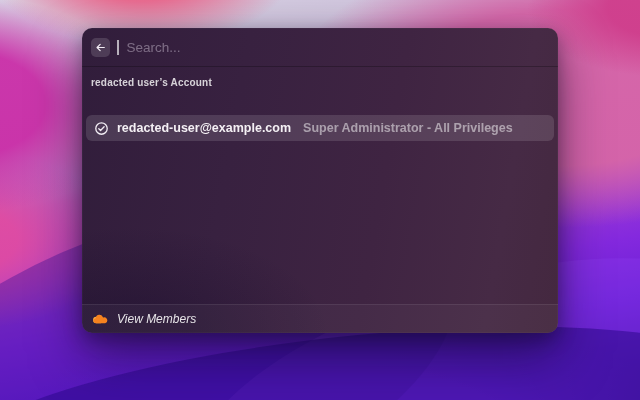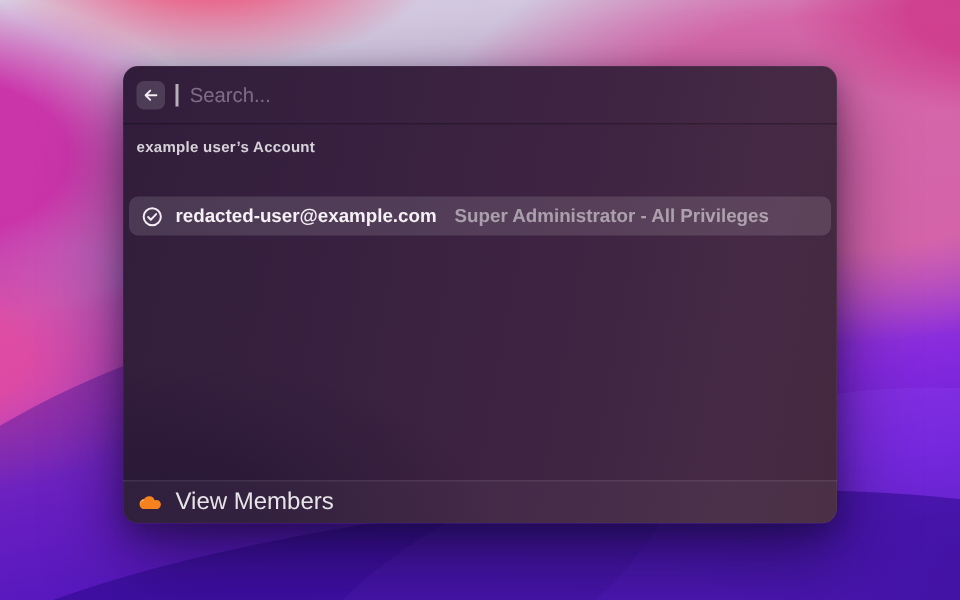--- a/index.html
+++ b/index.html
@@ -20,21 +20,21 @@
       radial-gradient(72% 46% at 55% 112%, rgba(106,32,226,0.92) 40%, rgba(106,32,226,0) 76%),
       linear-gradient(170deg, #d9d6e6 0%, #cfc3dc 15%, #c28cc6 30%, #b55cc2 42%, #a23ed2 55%, #8429de 68%, #6a1fd6 80%, #4f15b8 92%, #3c0f9c 100%);
   }
   .wave{position:absolute;border-radius:50%;}
   #wave-dark{top:56%;left:-22%;width:95%;height:72%;background:rgba(56,13,148,0.38);transform:rotate(-18deg);}
   #wave-bright{top:70%;left:28%;width:95%;height:62%;background:rgba(142,62,240,0.30);transform:rotate(-16deg);}
   #wave-deep{bottom:-30%;left:-10%;width:130%;height:46%;background:rgba(45,10,140,0.55);transform:rotate(-6deg);}
 
   
   #window{
-    position:absolute;left:82px;top:44px;width:476px;height:305px;
+    position:absolute;left:82px;top:28px;width:476px;height:305px;
     border-radius:10px;overflow:hidden;display:flex;flex-direction:column;
     background:
       radial-gradient(60% 50% at 10% 100%, rgba(18,8,40,0.30) 20%, rgba(18,8,40,0) 70%),
       linear-gradient(100deg, #311d3b 0%, #382140 32%, #3f2442 62%, #462a45 86%, #44283f 100%);
     box-shadow:0 22px 50px rgba(10,5,30,0.50), 0 6px 18px rgba(10,5,30,0.35),
                inset 0 0 0 0.5px rgba(255,255,255,0.06);
   }
   
   #search-header{
     display:flex;align-items:center;height:38px;flex:0 0 38px;
@@ -70,21 +70,21 @@
     flex:0 0 28px;display:flex;align-items:center;padding:0 9px;
     border-top:1px solid rgba(255,255,255,0.08);
     background:rgba(255,255,255,0.035);
   }
   #view-members-button{
     display:flex;align-items:center;gap:9px;background:transparent;border:none;
     padding:0;cursor:default;
   }
   #view-members-label{
     font-family:"Liberation Sans","DejaVu Sans",sans-serif;
-    font-size:16px;font-weight:500;color:rgba(255,255,255,0.88);
+    font-size:12px;font-weight:500;color:rgba(255,255,255,0.88);font-style:italic;
   }
 </style>
 </head>
 <body>
 
 <div id="screen">
 
   <div id="wallpaper">
     <div class="wave" id="wave-dark"></div>
     <div class="wave" id="wave-bright"></div>
@@ -99,21 +99,21 @@
           <svg width="11" height="11" viewBox="0 0 16 16">
             <path d="M13.5 8 H3.5 M7.5 3.5 L3 8 L7.5 12.5" fill="none" stroke="#f2edf4" stroke-width="1.8" stroke-linecap="round" stroke-linejoin="round"></path>
           </svg>
         </span>
       </button>
       <span id="caret"></span>
       <input id="search-input" type="text" value="" placeholder="Search..." style="">
     </div>
 
     <div id="list-body">
-      <div id="section-label">example user’s Account</div>
+      <div id="section-label">redacted user’s Account</div>
 
       <div id="account-row">
         <span class="check-icon">
           <svg width="15" height="15" viewBox="0 0 16 16">
             <circle cx="8" cy="8" r="6.1" fill="none" stroke="#f2edf4" stroke-width="1.4"></circle>
             <path d="M5.1 8.2 L7 10.1 L10.8 6.1" fill="none" stroke="#f2edf4" stroke-width="1.4" stroke-linecap="round" stroke-linejoin="round"></path>
           </svg>
         </span>
         <span id="account-email">redacted-user@example.com</span>
         <span id="account-role">Super Administrator - All Privileges</span>

